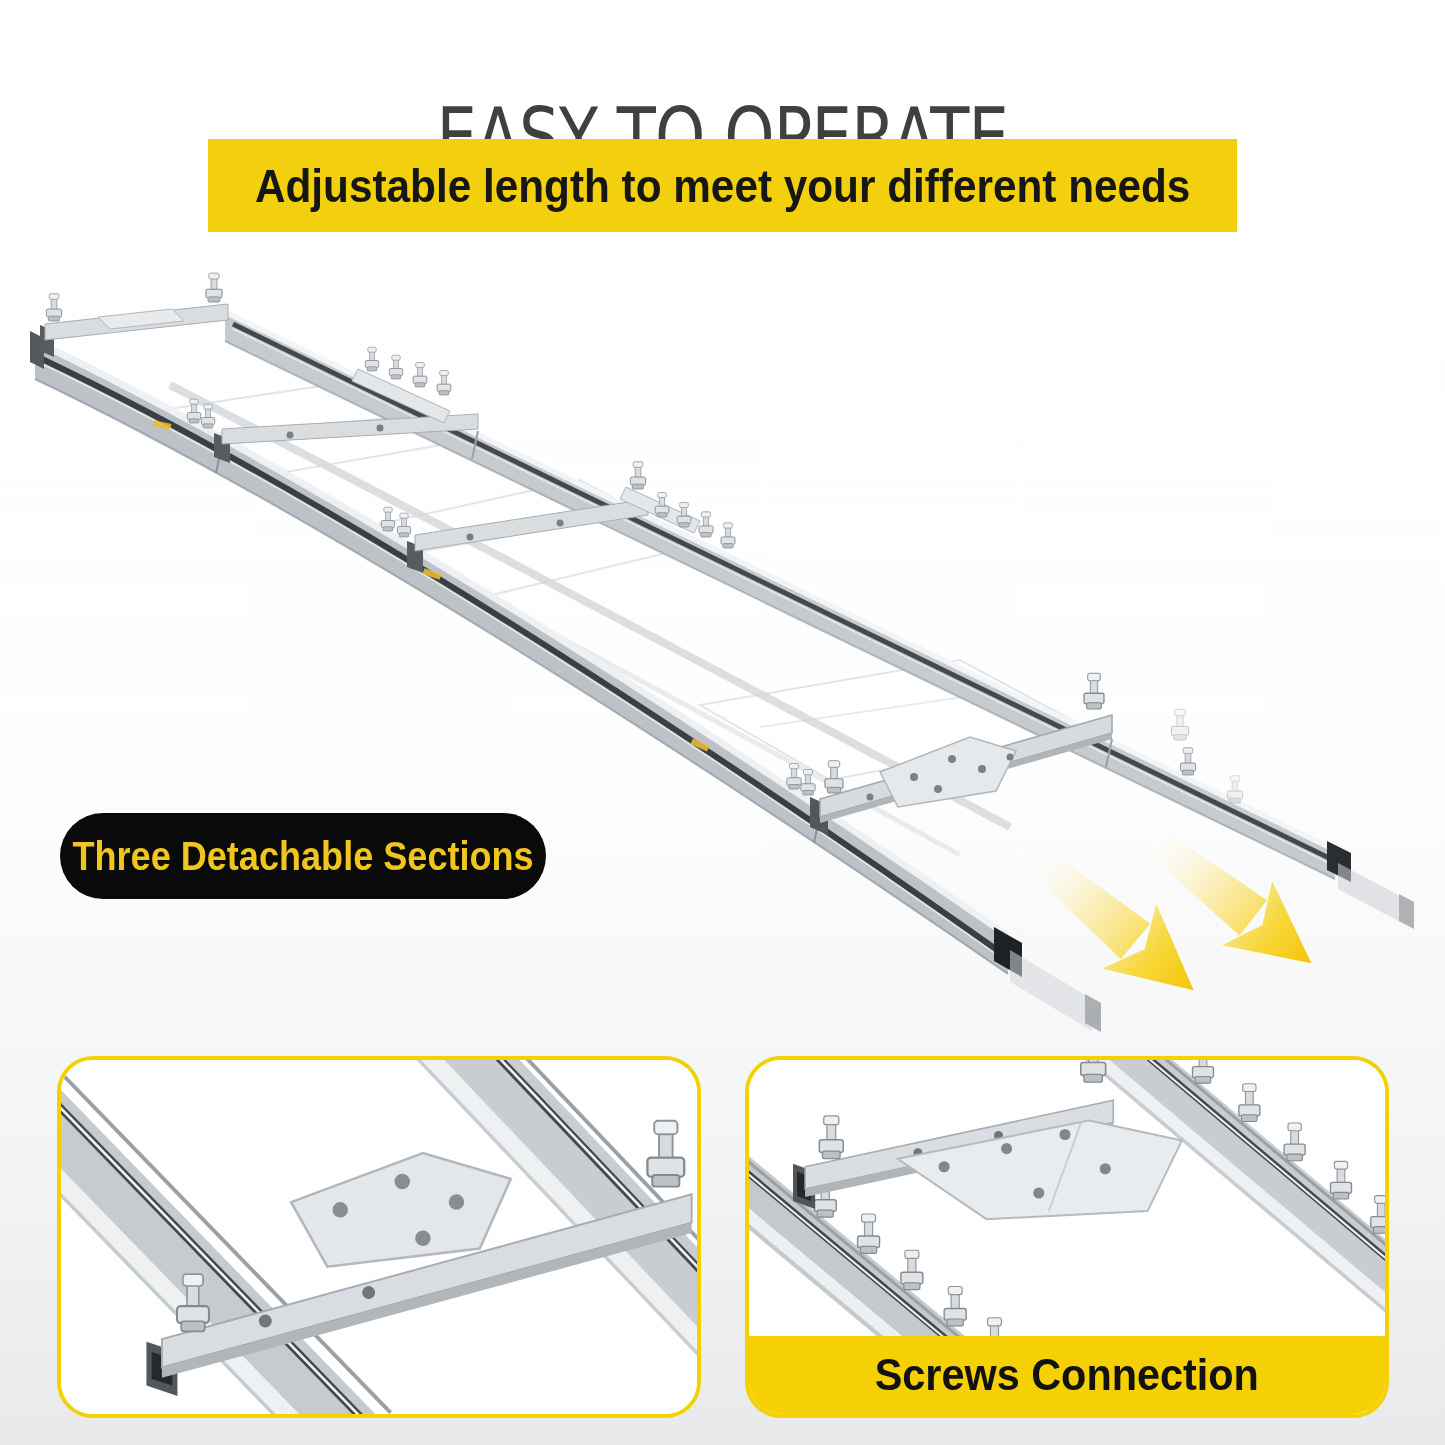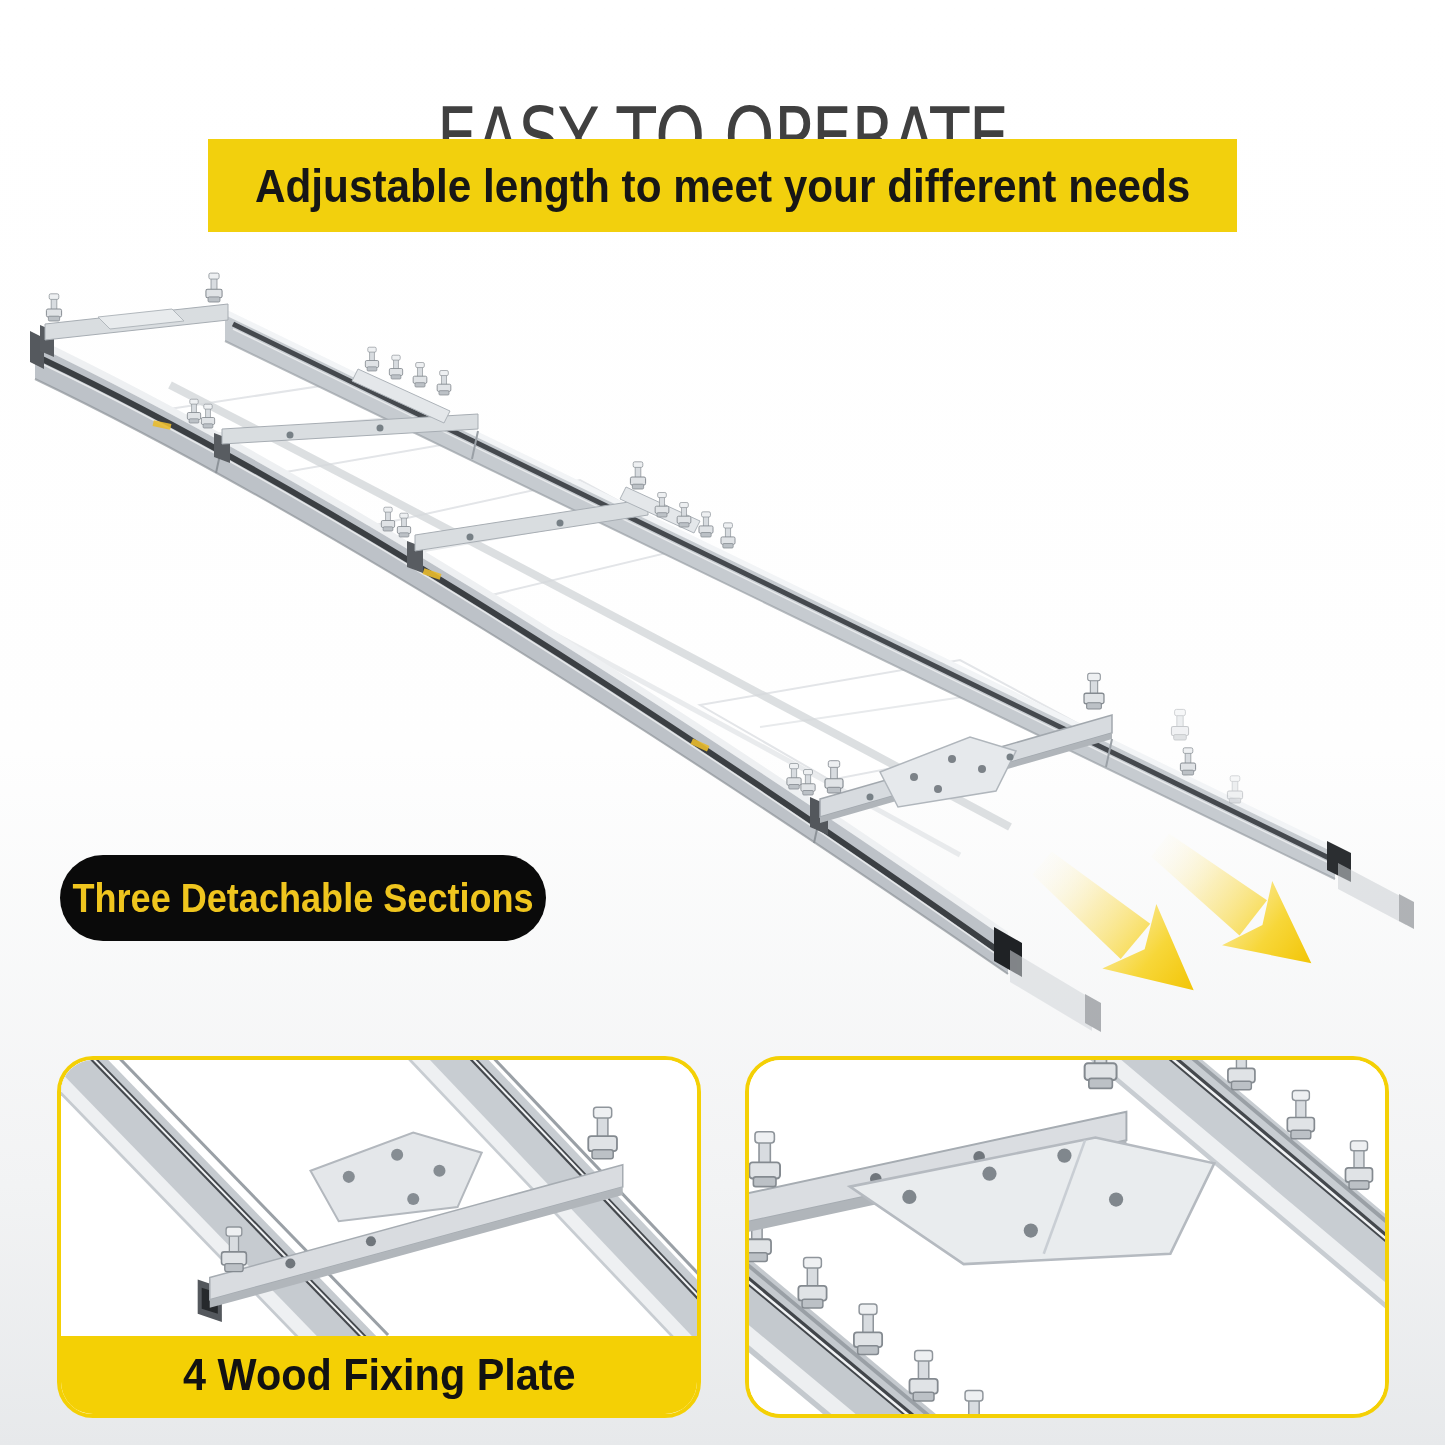--- a/index.html
+++ b/index.html
@@ -9,21 +9,21 @@
     background:linear-gradient(180deg,#ffffff 0%,#fefefe 52%,#f2f3f4 82%,#e7e9eb 100%);
   }
   .title{position:absolute;top:44px;left:0;width:100%;text-align:center;
     font-size:80px;font-weight:normal;color:#404040;line-height:1;white-space:nowrap}
   .title span{display:inline-block;transform:scaleX(.80);transform-origin:center;
     font-family:"DejaVu Sans",sans-serif;letter-spacing:-1px}
   .banner{position:absolute;left:208px;top:139px;width:1029px;height:93px;background:#F2D00D;
     display:flex;align-items:center;justify-content:center}
   .banner span{font-size:47px;font-weight:bold;color:#161616;transform:scaleX(.90);white-space:nowrap}
   .hero{position:absolute;left:0;top:265px;width:1445px;height:780px}
-  .badge{position:absolute;left:60px;top:855px;width:486px;height:86px;background:#0A0A0A;
+  .badge{position:absolute;left:60px;top:813px;width:486px;height:86px;background:#0A0A0A;
     border-radius:44px;display:flex;align-items:center;justify-content:center;z-index:5}
   .badge span{color:#EFC51E;font-size:41px;font-weight:bold;transform:scaleX(.88);white-space:nowrap}
   .panel{position:absolute;top:1056px;width:644px;height:362px;border:4px solid #F4D005;
     border-radius:36px;background:#fff;overflow:hidden;display:flex;flex-direction:column;
     box-sizing:border-box}
   .panel-left{left:57px}
   .panel-right{left:745px}
   .photo{flex:1;position:relative;background:#fff}
   .photo svg{position:absolute;left:0;top:0;width:100%;height:100%}
   .caption{height:78px;background:#F4D005;display:flex;align-items:center;justify-content:center;flex:none}
@@ -214,23 +214,20 @@
         <circle cx="336" cy="94" r="6" fill="#868d93"></circle>
         <circle cx="378" cy="110" r="6" fill="#868d93"></circle>
         <circle cx="352" cy="138" r="6" fill="#868d93"></circle>
         <circle cx="230" cy="202" r="5" fill="#70767c"></circle>
         <circle cx="310" cy="180" r="5" fill="#70767c"></circle>
         <use href="#boltB" transform="translate(174,210) scale(1.3)"></use>
         <use href="#boltB" transform="translate(540,98) scale(1.5)"></use>
       </g>
     </svg>
   </div>
-  <div class="caption">
-    <span>4 Wood Fixing Plate</span>
-  </div>
 </div>
 
 <div class="panel panel-right">
   <div class="photo">
     <svg viewBox="0 0 636 274" preserveAspectRatio="xMidYMid slice">
       <defs>
         <g id="boltC">
           <rect x="-3.5" y="-30" width="7" height="17" rx="1" fill="#d8dce0" stroke="#8f959b" stroke-width="1"></rect>
           <rect x="-6" y="-34" width="12" height="7" rx="2" fill="#eef0f2" stroke="#8f959b" stroke-width="1"></rect>
           <rect x="-9.5" y="-15" width="19" height="10" rx="2" fill="#e0e3e6" stroke="#848a90" stroke-width="1.2"></rect>
@@ -278,13 +275,16 @@
         <circle cx="196" cy="106" r="5.5" fill="#80878d"></circle>
         <circle cx="258" cy="88" r="5.5" fill="#80878d"></circle>
         <circle cx="316" cy="74" r="5.5" fill="#80878d"></circle>
         <circle cx="356" cy="108" r="5.5" fill="#80878d"></circle>
         <circle cx="290" cy="132" r="5.5" fill="#80878d"></circle>
         <use href="#boltC" transform="translate(84,98) scale(1.25)"></use>
         <use href="#boltC" transform="translate(344,22) scale(1.3)"></use>
       </g>
     </svg>
   </div>
+  <div class="caption">
+    <span>Screws Connection</span>
+  </div>
 </div>
 
 </body></html>

